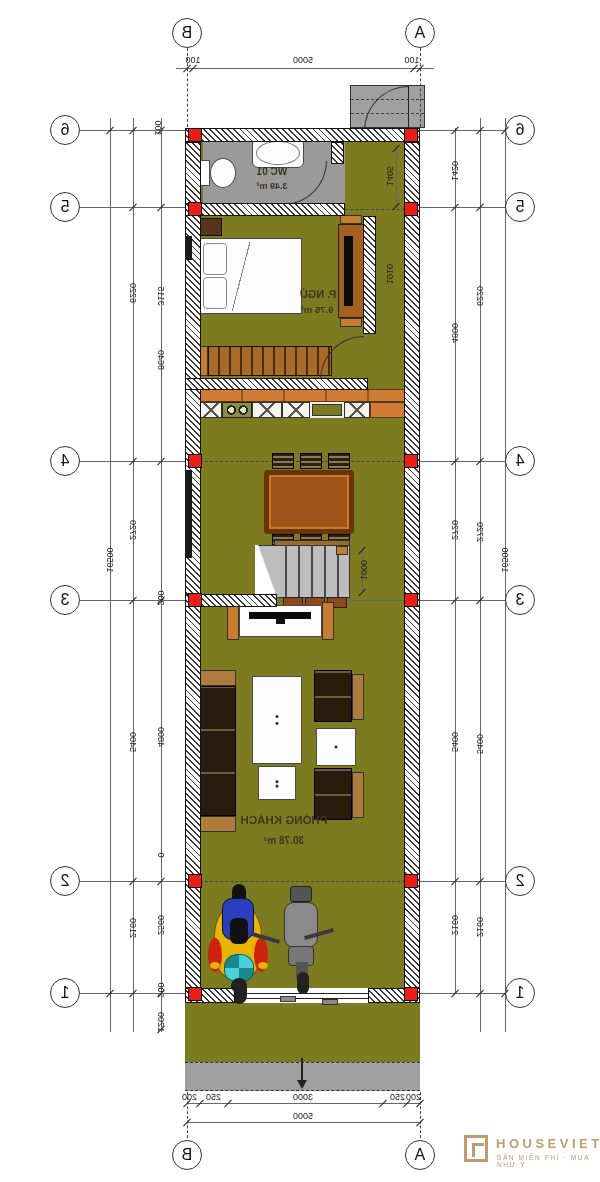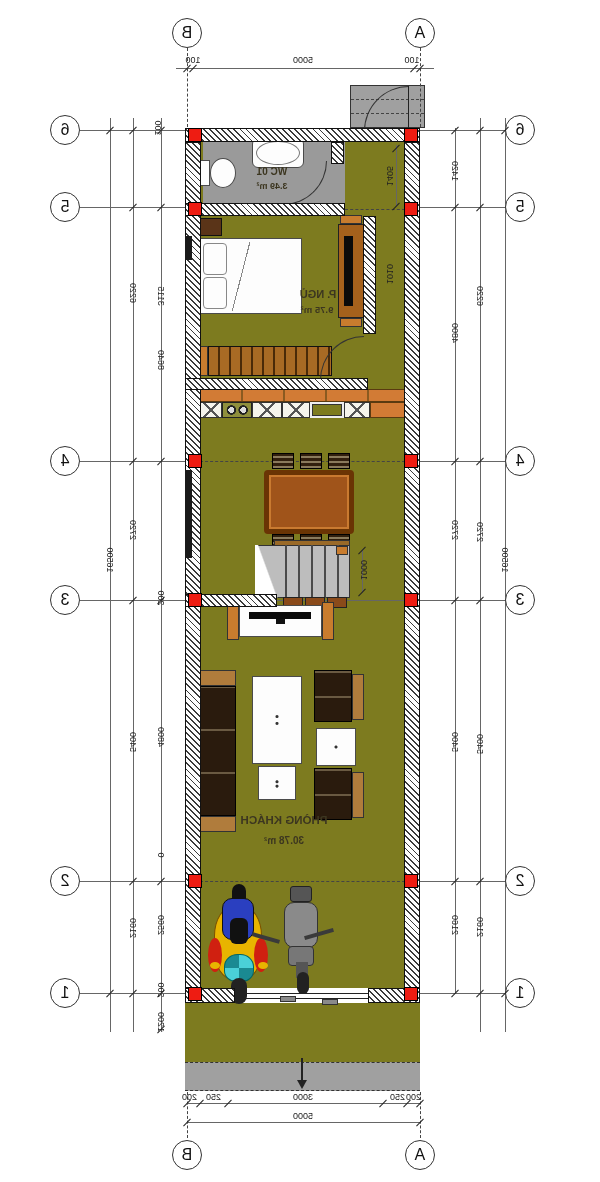--- a/index.html
+++ b/index.html
@@ -240,20 +240,26 @@
   <div class="abs labv" style="left:373px;top:268px;width:34px;height:12px;">1010</div>
   <div class="abs labv" style="left:347px;top:564px;width:34px;height:12px;">1000</div>
 
   <div class="abs room" style="left:244px;top:166px;width:56px;font-size:10px;">WC 01</div>
   <div class="abs room" style="left:246px;top:181px;width:52px;font-size:9px;">3.49 m²</div>
   <div class="abs room" style="left:288px;top:288px;width:60px;font-size:11px;">P. NGỦ</div>
   <div class="abs room" style="left:290px;top:304px;width:54px;font-size:9.5px;">9.75 m²</div>
   <div class="abs room" style="left:228px;top:814px;width:112px;font-size:11.5px;">PHÒNG KHÁCH</div>
   <div class="abs room" style="left:256px;top:835px;width:56px;font-size:10px;">30.78 m²</div>
 
+  <div class="abs" style="left:462px;top:1132px;width:130px;height:40px;">
+    <div class="abs" style="left:2px;top:3px;width:24px;height:27px;border:3px solid #c49a6c;box-sizing:border-box;"></div>
+    <div class="abs" style="left:10px;top:11px;width:12px;height:14px;border-left:3px solid #c49a6c;border-top:3px solid #c49a6c;box-sizing:border-box;"></div>
+    <div class="abs logo-txt" style="left:34px;top:4px;">HOUSEVIET</div>
+    <div class="abs logo-tag" style="left:35px;top:22px;">BẢN MIỀN PHÍ · MUA NHƯ Ý</div>
+  </div>
 
 <div class="abs col" style="left: 188px; top: 128px;"></div>
     <div class="abs col" style="left: 404px; top: 128px;"></div>
     <div class="abs col" style="left: 188px; top: 202px;"></div>
     <div class="abs col" style="left: 404px; top: 202px;"></div>
     <div class="abs col" style="left: 188px; top: 454px;"></div>
     <div class="abs col" style="left: 404px; top: 454px;"></div>
     <div class="abs col" style="left: 188px; top: 593px;"></div>
     <div class="abs col" style="left: 404px; top: 593px;"></div>
     <div class="abs col" style="left: 188px; top: 874px;"></div>

